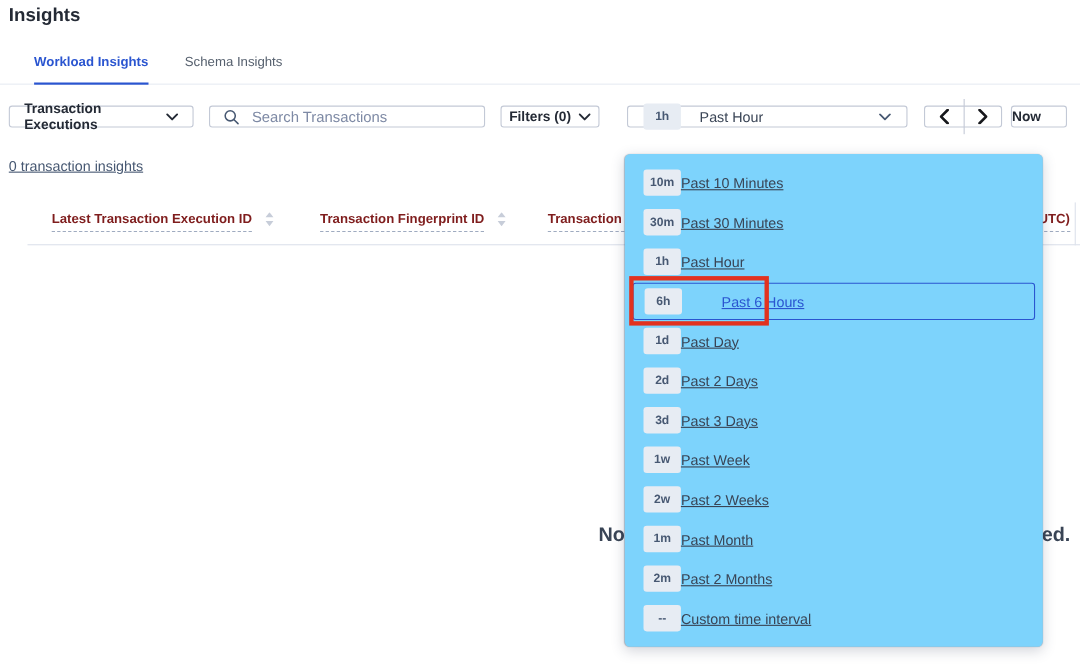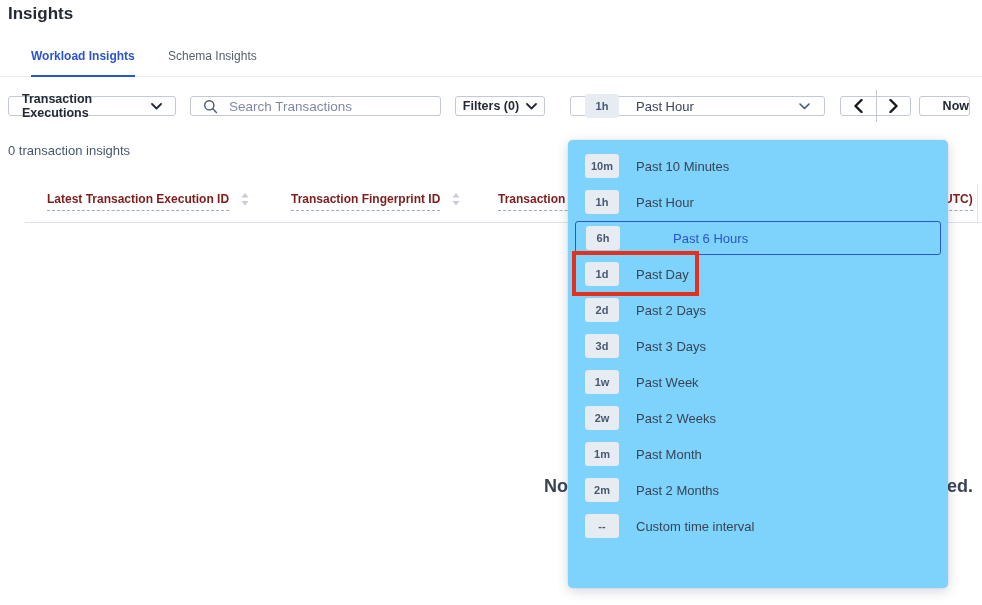--- a/index.html
+++ b/index.html
@@ -31,40 +31,40 @@
   .ctl {
     position:absolute; top:96px; height:20px; background:#fff;
     border:1px solid #c3c9d6; border-radius:3px;
     display:flex; align-items:center; font-size:12.5px; color:#242a35;
   }
   .ctl-select   { left:8px;   width:168px; padding:0 13px; justify-content:space-between; font-weight:700; cursor:pointer;}
   .ctl-search   { left:190px; width:251px; padding:0 12px; }
   .ctl-filters  { left:455px; width:90px;  justify-content:center; gap:7px; font-weight:700; cursor:pointer;}
   .ctl-time     { left:570px; width:255px; padding:0 14px; cursor:pointer;}
   .ctl-pager    { left:840px; width:71px;  padding:0; }
-  .ctl-now      { left:919px; width:51px;  justify-content:flex-end; font-weight:600; cursor:pointer;}
+  .ctl-now      { left:919px; width:51px;  justify-content:flex-start; font-weight:600; cursor:pointer;}
   .ctl-search input {
     border:none; outline:none; flex:1; margin-left:9px;
     font-size:13.5px; color:#394455; font-family:inherit; background:transparent;
   }
   .ctl-search input::placeholder { color:#7e8aa5; }
   .pager-btn {
     width:35px; height:32px; display:flex; align-items:center; justify-content:center;
     background:none; border:none; cursor:pointer; padding:0;
   }
   .pager-btn + .pager-btn { border-left:1px solid #c3c9d6; }
   .time-badge, .menu-badge {
     min-width:34px; height:24px; padding:0 4px; border-radius:3px;
     background:#e7ecf3; color:#475872; font-size:11px; font-weight:700;
     display:flex; align-items:center; justify-content:center;
   }
   .time-label { margin-left:17px; font-size:13px; color:#394455; }
   .spacer { flex:1; }
   .count-label {
-    position:absolute; left:8px; top:143px; font-size:13px; color:#475872;
+    position:absolute; left:8px; top:143px; font-size:13px; color:#475872;text-decoration:underline;
   }
   
   .th {
     position:absolute; top:192px; display:inline-flex; align-items:flex-start;
     font-size:12px; font-weight:700; color:#7f1d1d; white-space:nowrap;margin-left:11px;
   }
   .th .th-label { border-bottom:1px dashed #9fabc0; padding-bottom:4px; cursor:default;}
   .th .sort-ic { margin-left:12px; margin-top:1px; cursor:pointer; }
   .th-1 { left:36px; }
   .th-2 { left:280px; }
@@ -87,21 +87,21 @@
   .dropdown {
     position:absolute; left:568px; top:140px; width:380px; height:448px;
     background:#7dd3fc; border-radius:5px; padding:8px 0;
     box-shadow:0 3px 12px rgba(55,65,90,.22), 0 0 1px rgba(55,65,90,.35);
     z-index:10;
   }
   .menu-item {
     height:36px; display:flex; align-items:center; padding-left:17px;
     font-size:13px; color:#394455; cursor:pointer;
   }
-  .menu-item .menu-label { margin-left:17px; }
+  .menu-item .menu-label { margin-left:0;text-decoration:underline; }
   .menu-item.selected {
     height:34px; margin:1px 7px; padding-left:10px;
     border:1px solid #2a55d0; border-radius:3px;gap:36px;
   }
   .menu-item.selected .menu-label { color:#2a55d0; }
   
   .annotation-box {
     position:absolute; left:572px; top:251px; width:127px; height:45px;
     border:4px solid #e2321f; z-index:20; pointer-events:none;
   }
@@ -209,20 +209,24 @@
 <div class="empty-frag left">No in</div>
 <div class="empty-frag right">ned.</div>
 
 <div class="dropdown">
 
 <div class="menu-item">
       <span class="menu-badge">10m</span>
       <span class="menu-label">Past 10 Minutes</span>
     </div>
     <div class="menu-item">
+      <span class="menu-badge">30m</span>
+      <span class="menu-label">Past 30 Minutes</span>
+    </div>
+    <div class="menu-item">
       <span class="menu-badge">1h</span>
       <span class="menu-label">Past Hour</span>
     </div>
     <div class="menu-item selected">
       <span class="menu-badge">6h</span>
       <span class="menu-label">Past 6 Hours</span>
     </div>
     <div class="menu-item">
       <span class="menu-badge">1d</span>
       <span class="menu-label">Past Day</span>

